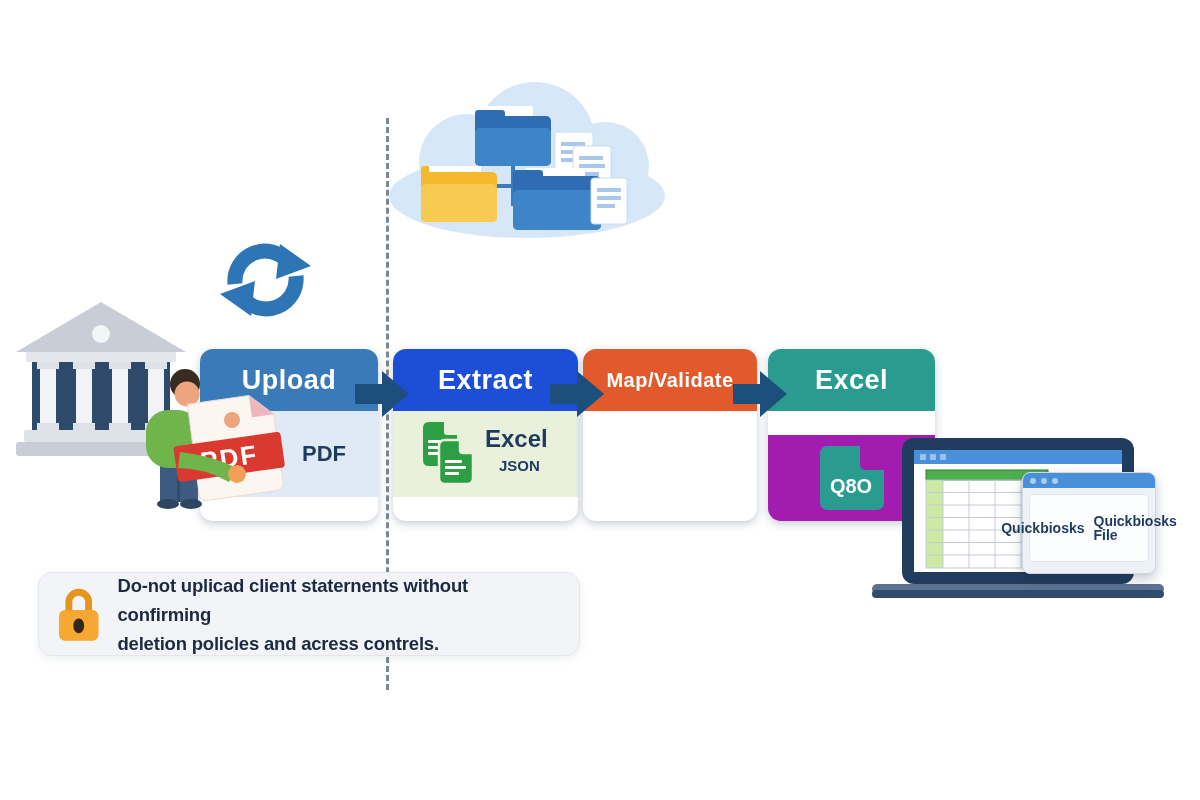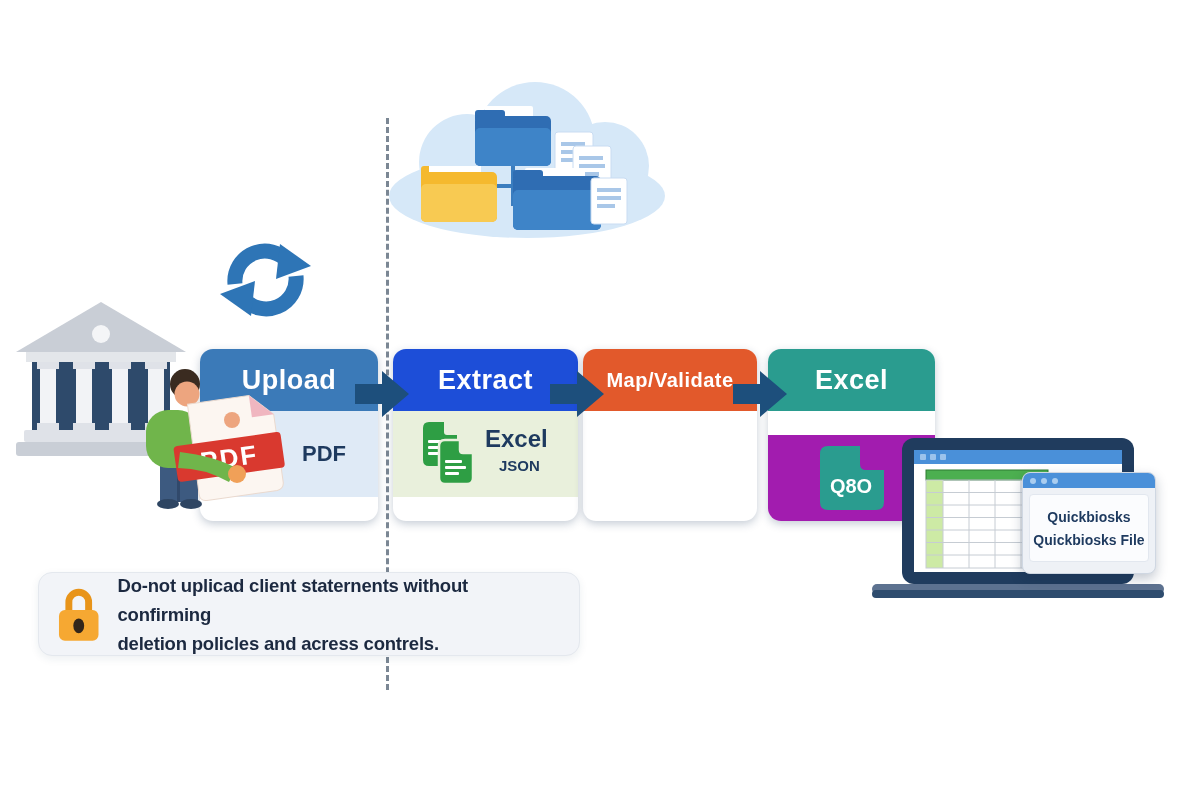--- a/index.html
+++ b/index.html
@@ -36,21 +36,21 @@
   .flow-arrow{position:absolute;top:371px;z-index:4;}
   .a1{left:355px;} .a2{left:550px;} .a3{left:733px;}
   
   .popup{position:absolute;left:1022px;top:472px;width:132px;height:100px;z-index:7;
          background:#eef1f6;border:1px solid #cfd7e2;border-radius:8px;
          box-shadow:0 5px 12px rgba(20,40,70,.25);}
   .popup-bar{height:15px;background:#4a90d9;border-radius:7px 7px 0 0;
              display:flex;align-items:center;padding-left:7px;gap:5px;}
   .popup-dot{width:6px;height:6px;border-radius:50%;background:#a9cdf0;}
   .popup-card{margin:6px;height:66px;background:#fbfcfe;border:1px solid #e2e7ef;border-radius:4px;
-              display:flex;flex-direction:column;align-items:center;justify-content:center;gap:9px;}
+              display:flex;flex-direction:row;align-items:center;justify-content:center;gap:9px;}
   .popup-card span{font-size:14px;font-weight:bold;color:#1e3a5f;line-height:1;}
   
   .warn{position:absolute;left:38px;top:572px;width:542px;height:84px;z-index:6;
         background:#f2f4f8;border:1px solid #e4e8ee;border-radius:14px;
         box-shadow:0 3px 8px rgba(30,58,95,.08);
         display:flex;align-items:center;padding:16px 18px;gap:17px;box-sizing:border-box;}
   .warn-text{font-size:18.5px;font-weight:bold;color:#1c2940;line-height:29px;letter-spacing:-.2px;}
 </style>
 </head>
 <body>

